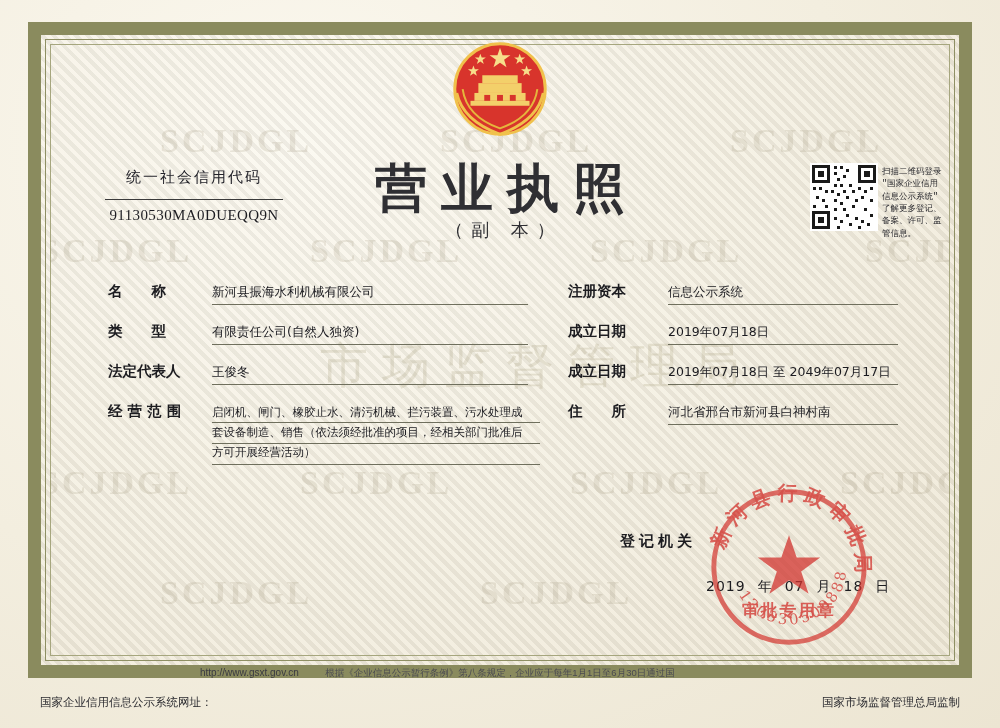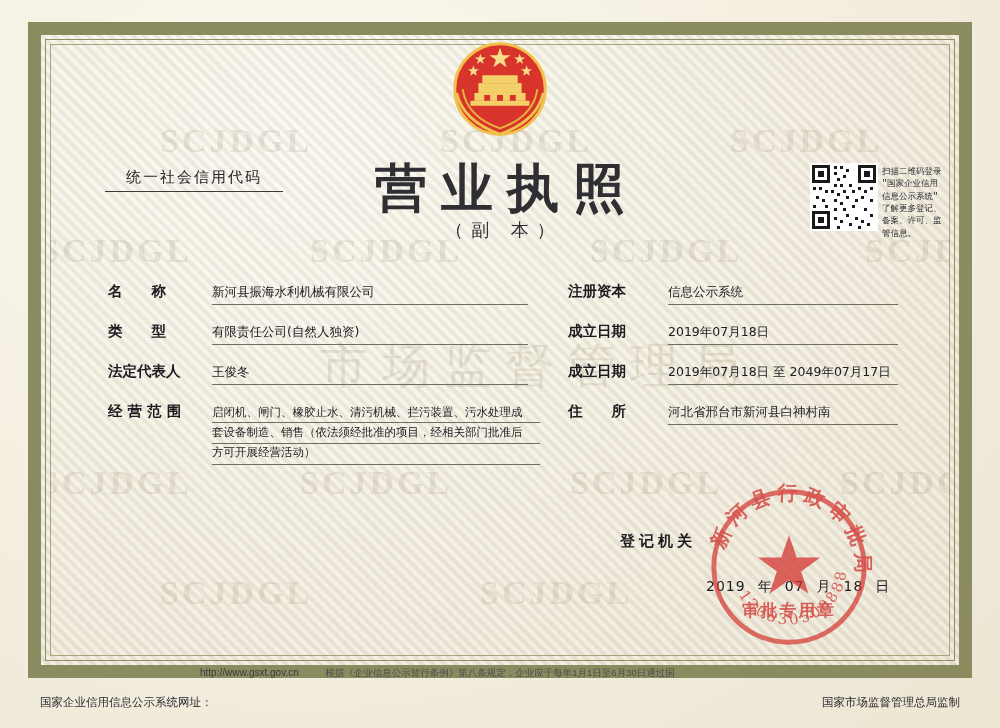--- a/index.html
+++ b/index.html
@@ -120,21 +120,21 @@
     top: 168px;
     width: 230px;
   }
   .credit-label {
     font-family: "DejaVu Sans", sans-serif;
     font-size: 15px;
     letter-spacing: 2px;
     color: #23232a;
     text-align: center;
     border-bottom: 1px solid #3b3b3b;
-    padding-bottom: 4px;
+    padding-bottom: 12px;
     width: 178px;
   }
   .credit-value {
     margin-top: 7px;
     font-family: "Liberation Serif", serif;
     font-size: 15px;
     letter-spacing: 0.4px;
     color: #1d1d22;
     width: 178px;
     text-align: center;
@@ -339,20 +339,21 @@
     </svg>
   </div>
 
   <div class="title-block">
     <div class="title-main">营业执照</div>
     <div class="title-sub">（副 本）</div>
   </div>
 
   <div class="credit">
     <div class="credit-label">统一社会信用代码</div>
+    <div class="credit-value">91130530MA0DUEQQ9N</div>
   </div>
 
   <div class="qr-wrap">
     <svg viewBox="0 0 68 68" width="68" height="68" aria-hidden="true">
       <rect width="68" height="68" fill="#ffffff"></rect>
       <g fill="#1a1a1a">
         <rect x="2" y="2" width="18" height="18"></rect>
           <rect x="5" y="5" width="12" height="12" fill="#fff"></rect>
           <rect x="8" y="8" width="6" height="6"></rect>
         <rect x="48" y="2" width="18" height="18"></rect>

